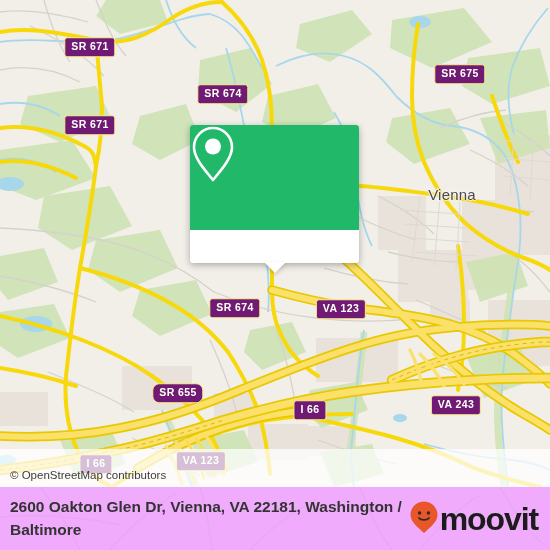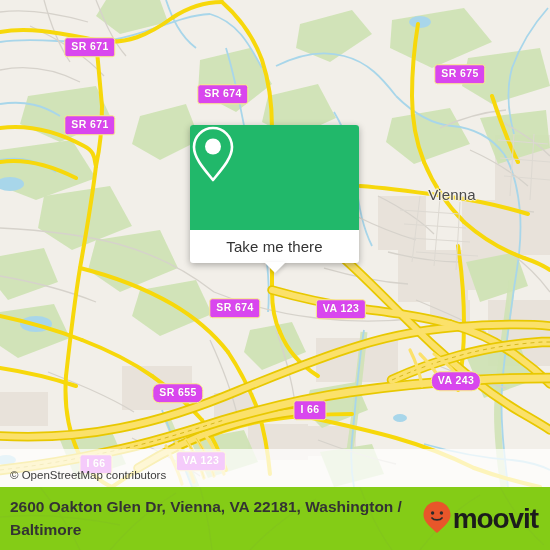--- a/index.html
+++ b/index.html
@@ -16,21 +16,21 @@
     position: absolute; left: 0; top: 0;
     width: 550px; height: 487px;
     background: #f2efe9;
     overflow: hidden;
   }
   .map svg { position: absolute; left: 0; top: 0; display: block; }
 
   
   .shield {
     position: absolute;
-    background: #d946ef;
+    background: #701a75;
     border: 1.5px solid #faf089;
     border-radius: 3px;
     color: #ffffff;
     font-size: 10.5px;
     font-weight: bold;
     letter-spacing: .4px;
     line-height: 1;
     padding: 3px 6px 4px 6px;
     white-space: nowrap;
     text-shadow: 0 0 1px rgba(120,100,0,.25);
@@ -92,21 +92,21 @@
     border-left: 11px solid transparent;
     border-right: 11px solid transparent;
     border-top: 11px solid #ffffff;
     filter: drop-shadow(0 2px 2px rgba(0,0,0,.18));
   }
 
   
   .footer {
     position: absolute; left: 0; top: 487px;
     width: 550px; height: 63px;
-    background: #84cc16;
+    background: #f0abfc;
     overflow: hidden;
   }
   .footer-watermark {
     position: absolute; left: 0; top: 0; width: 100%; height: 100%;
     opacity: .055;
   }
   .footer-inner {
     position: absolute; left: 0; top: 0;
     width: 100%; height: 100%;
     display: flex; align-items: center;
@@ -120,21 +120,21 @@
     line-height: 1.45;
     padding-right: 6px;
   }
   .brand {
     flex: 0 0 auto;
     display: flex; align-items: center; gap: 1px;
     padding-right: 4px;
   }
   .brand-word {
     color: #1c1c1c;
-    font-size: 28px;
+    font-size: 32px;
     font-weight: bold;
     letter-spacing: -1.1px;
     line-height: 1;
   }
 </style>
 </head>
 <body>
 
 <div id="app">
 
@@ -340,37 +340,34 @@
     </svg>
 
     <div class="shield" style="left:90px;  top:47px;">SR 671</div>
     <div class="shield" style="left:223px; top:94px;">SR 674</div>
     <div class="shield" style="left:90px;  top:125px;">SR 671</div>
     <div class="shield" style="left:435px; top:74px;margin-left:25px;">SR 675</div>
     <div class="shield" style="left:235px; top:308px;">SR 674</div>
     <div class="shield" style="left:341px; top:309px;">VA 123</div>
     <div class="shield" style="left:178px; top:393px;border-radius:7px;">SR 655</div>
     <div class="shield" style="left:310px; top:410px;">I 66</div>
-    <div class="shield" style="left:456px; top:381px;border-radius:9px;">VA 243</div>
+    <div class="shield" style="left:456px; top:405px;">VA 243</div>
     <div class="shield" style="left:201px; top:461px;">VA 123</div>
     <div class="shield" style="left:96px;  top:464px;">I 66</div>
 
     <div class="place-label" style="left:452px; top:194px;">Vienna</div>
 
     <div class="popup">
       <div class="popup-head">
         <span>
           <svg width="46" height="58" viewBox="0 0 46 58" aria-hidden="true">
             <path d="M23 3 C12.5 3 4 11.5 4 22 C4 33 14 44 23 55 C32 44 42 33 42 22 C42 11.5 33.5 3 23 3 Z" fill="none" stroke="#ffffff" stroke-width="2.6" stroke-linejoin="round"></path>
             <circle cx="23" cy="21.5" r="8" fill="#ffffff"></circle>
           </svg>
         </span>
-      </div>
-      <div class="popup-foot">
-        <span>Take me there</span>
       </div>
       <div class="popup-tail"></div>
     </div>
 
     <div class="attrib">
       <span>© OpenStreetMap contributors</span>
     </div>
   </div>
 
   <div class="footer">

